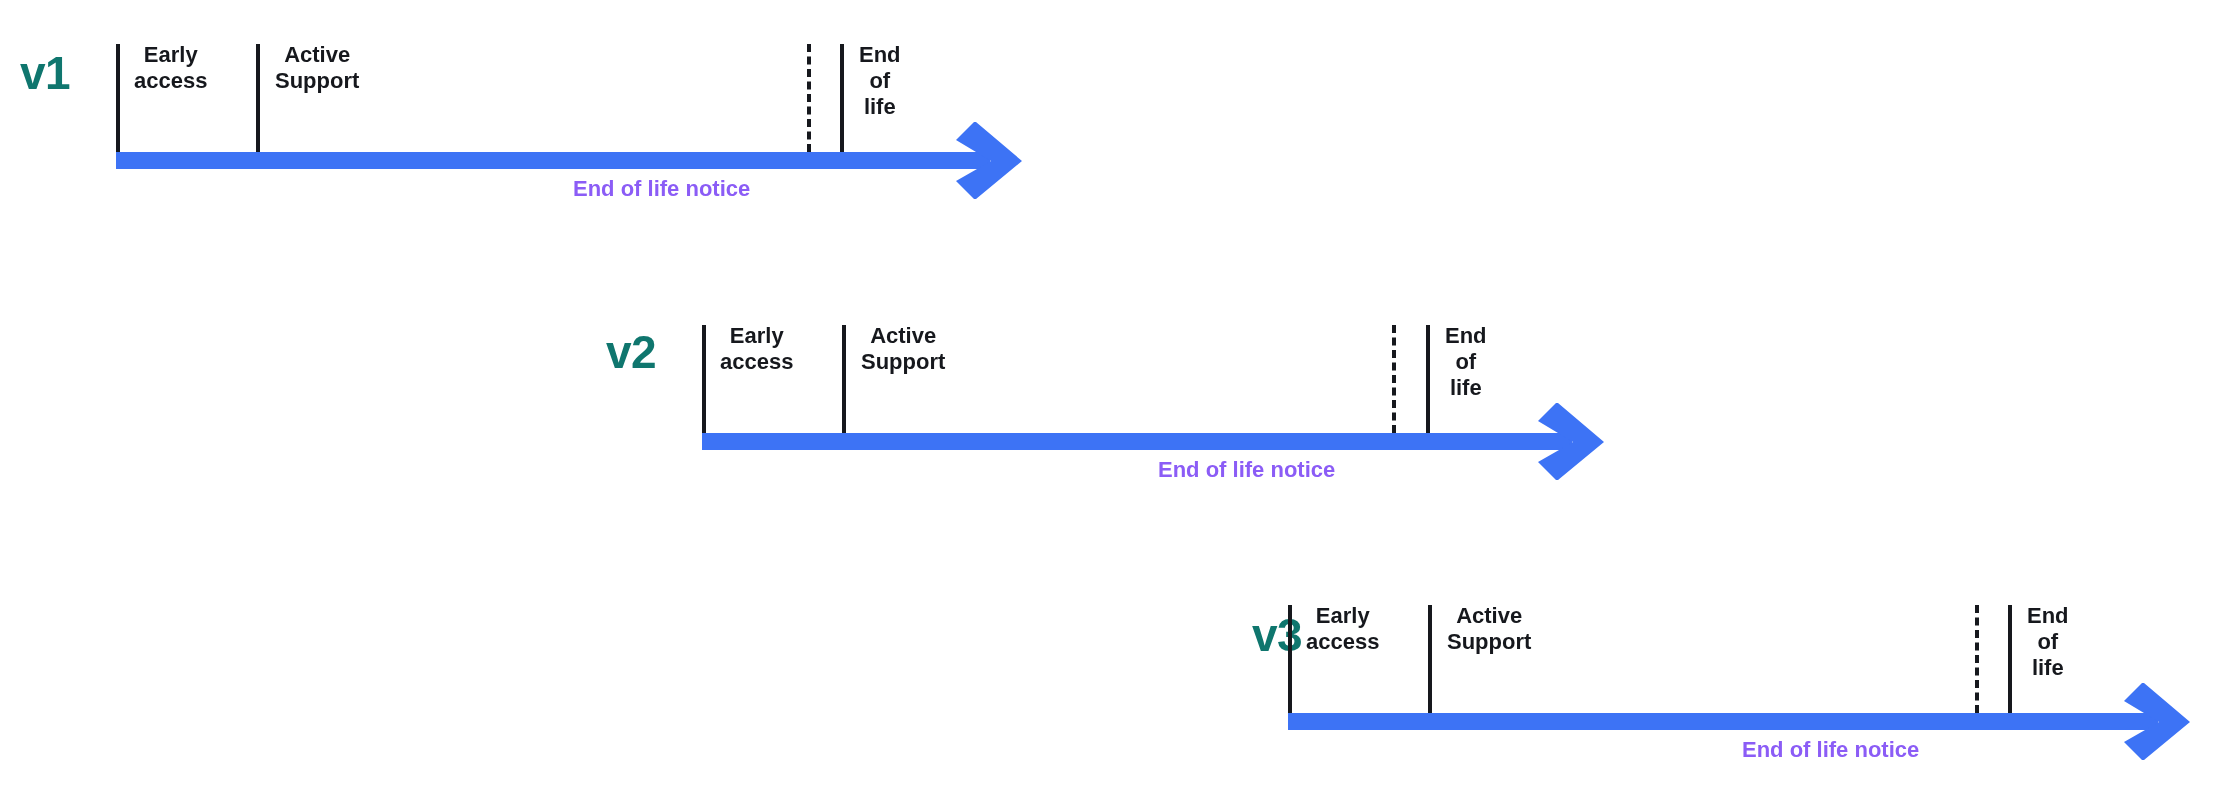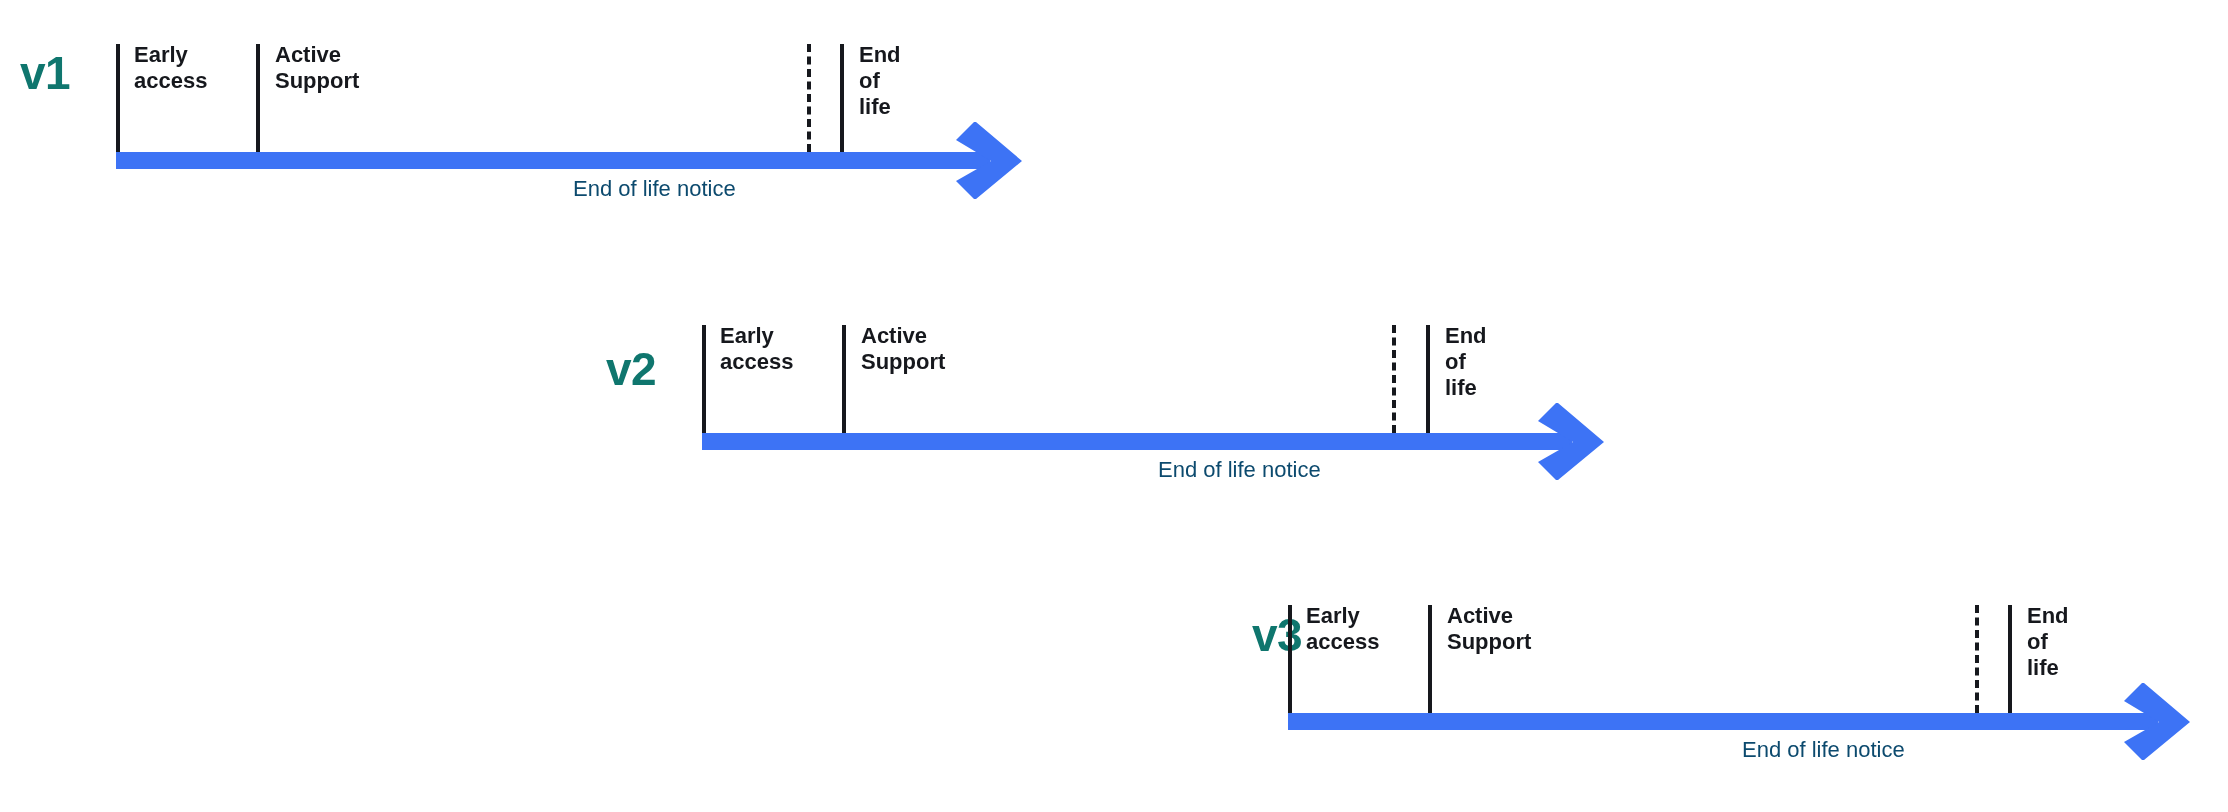--- a/index.html
+++ b/index.html
@@ -68,28 +68,29 @@
   .arrow-head svg { display: block; }
 
   
   .phase-label {
     position: absolute;
     font-size: 22px;
     font-weight: 700;
     color: #16181d;
     line-height: 1.18;
     white-space: pre-line;
+    text-align: center;
   }
 
   
   .notice-label {
     position: absolute;
     font-size: 22px;
-    font-weight: 400;
-    color: #0c4a6e;
+    font-weight: 700;
+    color: #8b5cf6;
     line-height: 1;
     white-space: nowrap;
   }
 </style>
 </head>
 <body>
 
 <div id="diagram">
     <div class="lifecycle-row">
       <div class="version-label" style="left: 20px; top: 50px; width: 72px;">v1</div>
@@ -104,21 +105,21 @@
           <rect x="0" y="34" width="30" height="17" fill="#3d73f5"></rect>
         </svg>
       </div>
       <div class="phase-label" style="left: 134px; top: 42px;">Early
 access</div>
       <div class="phase-label" style="left: 275px; top: 42px;">Active Support</div>
       <div class="phase-label" style="left: 859px; top: 42px;">End of life</div>
       <div class="notice-label" style="left: 573px; top: 178px;">End of life notice</div>
     </div>
     <div class="lifecycle-row">
-      <div class="version-label" style="left: 606px; top: 346px; width: 72px;">v2</div>
+      <div class="version-label" style="left: 606px; top: 329px; width: 72px;">v2</div>
       <div class="divider" style="left: 702px; top: 325px; height: 108px;"></div>
       <div class="divider" style="left: 842px; top: 325px; height: 108px;"></div>
       <div class="divider" style="left: 1426px; top: 325px; height: 108px;"></div>
       <div class="divider-dashed" style="left: 1392px; top: 325px; height: 108px;"></div>
       <div class="timeline-bar" style="left: 702px; top: 433px; width: 870px; background: rgb(61, 115, 245);"></div>
       <div class="arrow-head" style="left: 1530px; top: 399px;">
         <svg width="110" height="85" viewBox="0 0 110 85">
           <path d="M 28 4 L 26 4 L 8 22 L 43 43 L 8 63 L 26 81 L 28 81 L 74 43 Z" fill="#3d73f5"></path>
           <rect x="0" y="34" width="30" height="17" fill="#3d73f5"></rect>
         </svg>

